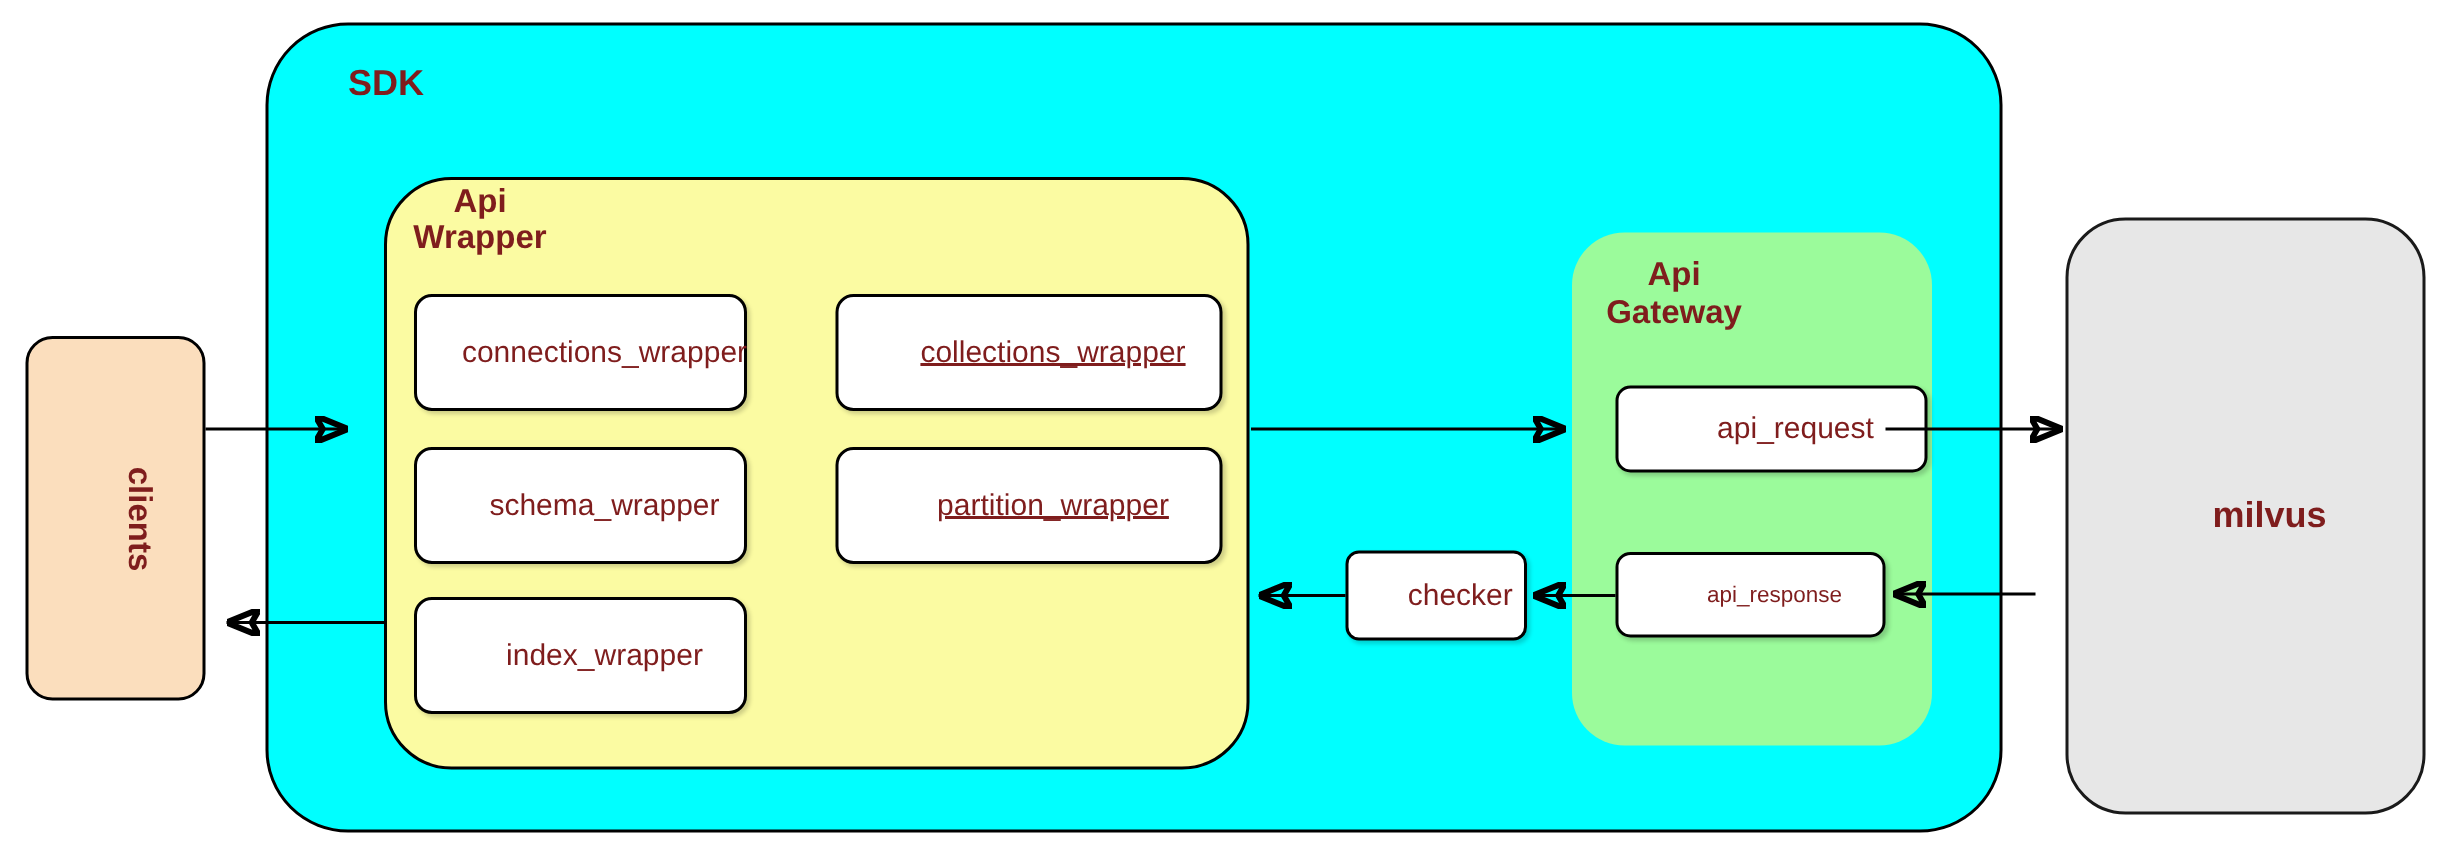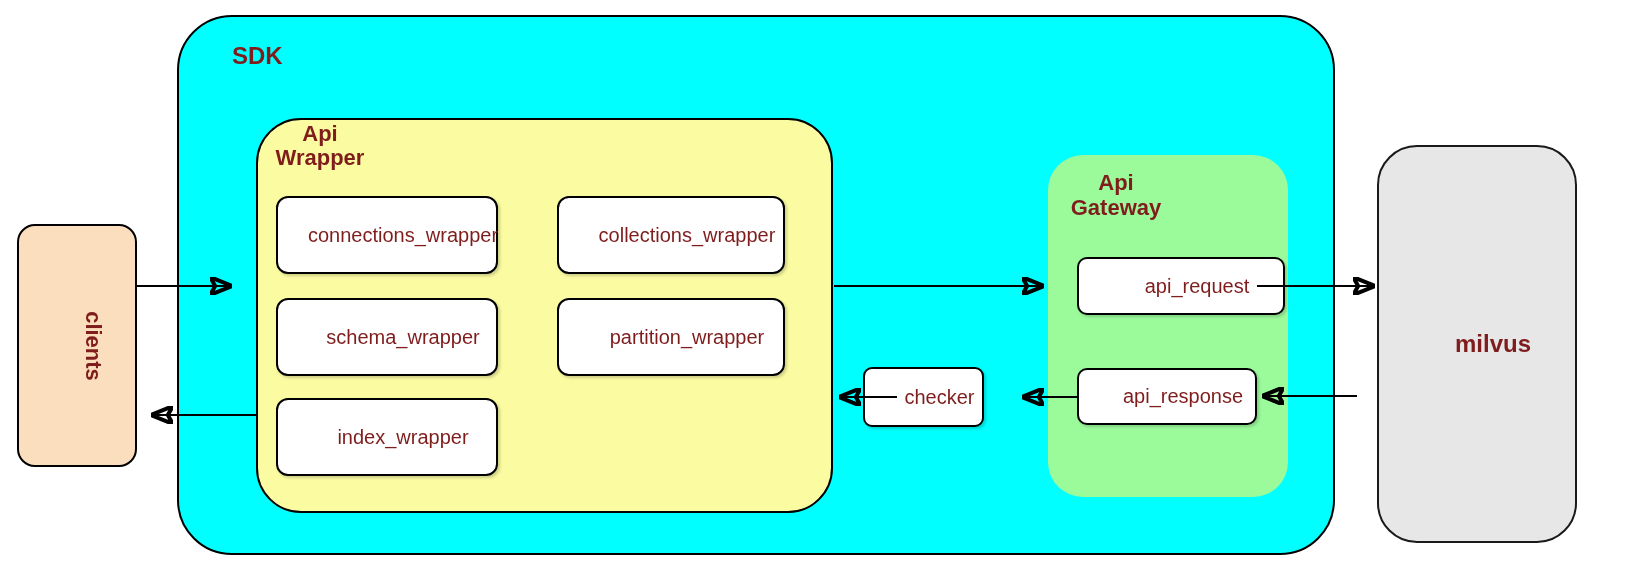--- a/index.html
+++ b/index.html
@@ -18,40 +18,40 @@
   #sdk{left:177px;top:15px;width:1158px;height:540px;border-radius:55px;background:#00FFFF;}
   #sdk-label{position:absolute;left:232px;top:42px;font-weight:bold;font-size:24px;}
 
   
   #api-wrapper{left:256px;top:118px;width:577px;height:395px;border-radius:45px;background:#FBFBA2;}
   #api-wrapper-label{position:absolute;left:264px;top:122px;width:112px;text-align:center;
     font-weight:bold;font-size:22px;line-height:24px;}
 
   .wnode{background:#ffffff;border-radius:12px;font-size:20px;box-shadow:2px 2px 3px rgba(0,0,0,0.18);}
   .col1{left:276px;width:222px;}
-  .col2{left:557px;width:228px;}
+  .col2{left:557px;width:258px;text-decoration:underline;}
   .row1{top:196px;height:78px;}
   .row2{top:298px;height:78px;}
   .row3{top:398px;height:78px;}
 
   
-  #checker{left:863px;top:367px;width:121px;height:60px;border-radius:9px;background:#ffffff;
+  #checker{left:897px;top:367px;width:121px;height:60px;border-radius:9px;background:#ffffff;
     font-size:20px;box-shadow:2px 2px 3px rgba(0,0,0,0.18);}
 
   
   #api-gateway{left:1048px;top:155px;width:240px;height:342px;border-radius:35px;background:#9BFB9B;border:none;}
   #api-gateway-label{position:absolute;left:1060px;top:170px;width:112px;text-align:center;
     font-weight:bold;font-size:22px;line-height:25px;}
   #api-request{left:1077px;top:257px;width:208px;height:58px;border-radius:10px;background:#ffffff;
     font-size:20px;box-shadow:2px 2px 3px rgba(0,0,0,0.18);}
   #api-response{left:1077px;top:368px;width:180px;height:57px;border-radius:10px;background:#ffffff;
-    font-size:20px;box-shadow:2px 2px 3px rgba(0,0,0,0.18);}
+    font-size:15px;box-shadow:2px 2px 3px rgba(0,0,0,0.18);}
 
   
-  #milvus{left:1377px;top:145px;width:200px;height:398px;border-radius:40px;background:#E7E7E7;
+  #milvus{left:1377px;top:145px;width:240px;height:398px;border-radius:40px;background:#E7E7E7;
     border:2px solid #1a1a1a;font-weight:bold;font-size:24px;}
 
   
   #arrows{position:absolute;left:0;top:0;width:1634px;height:574px;pointer-events:none;}
   #arrows path{stroke:#000;stroke-width:2;fill:none;}
 </style>
 </head>
 <body>
 
 <div id="canvas">

